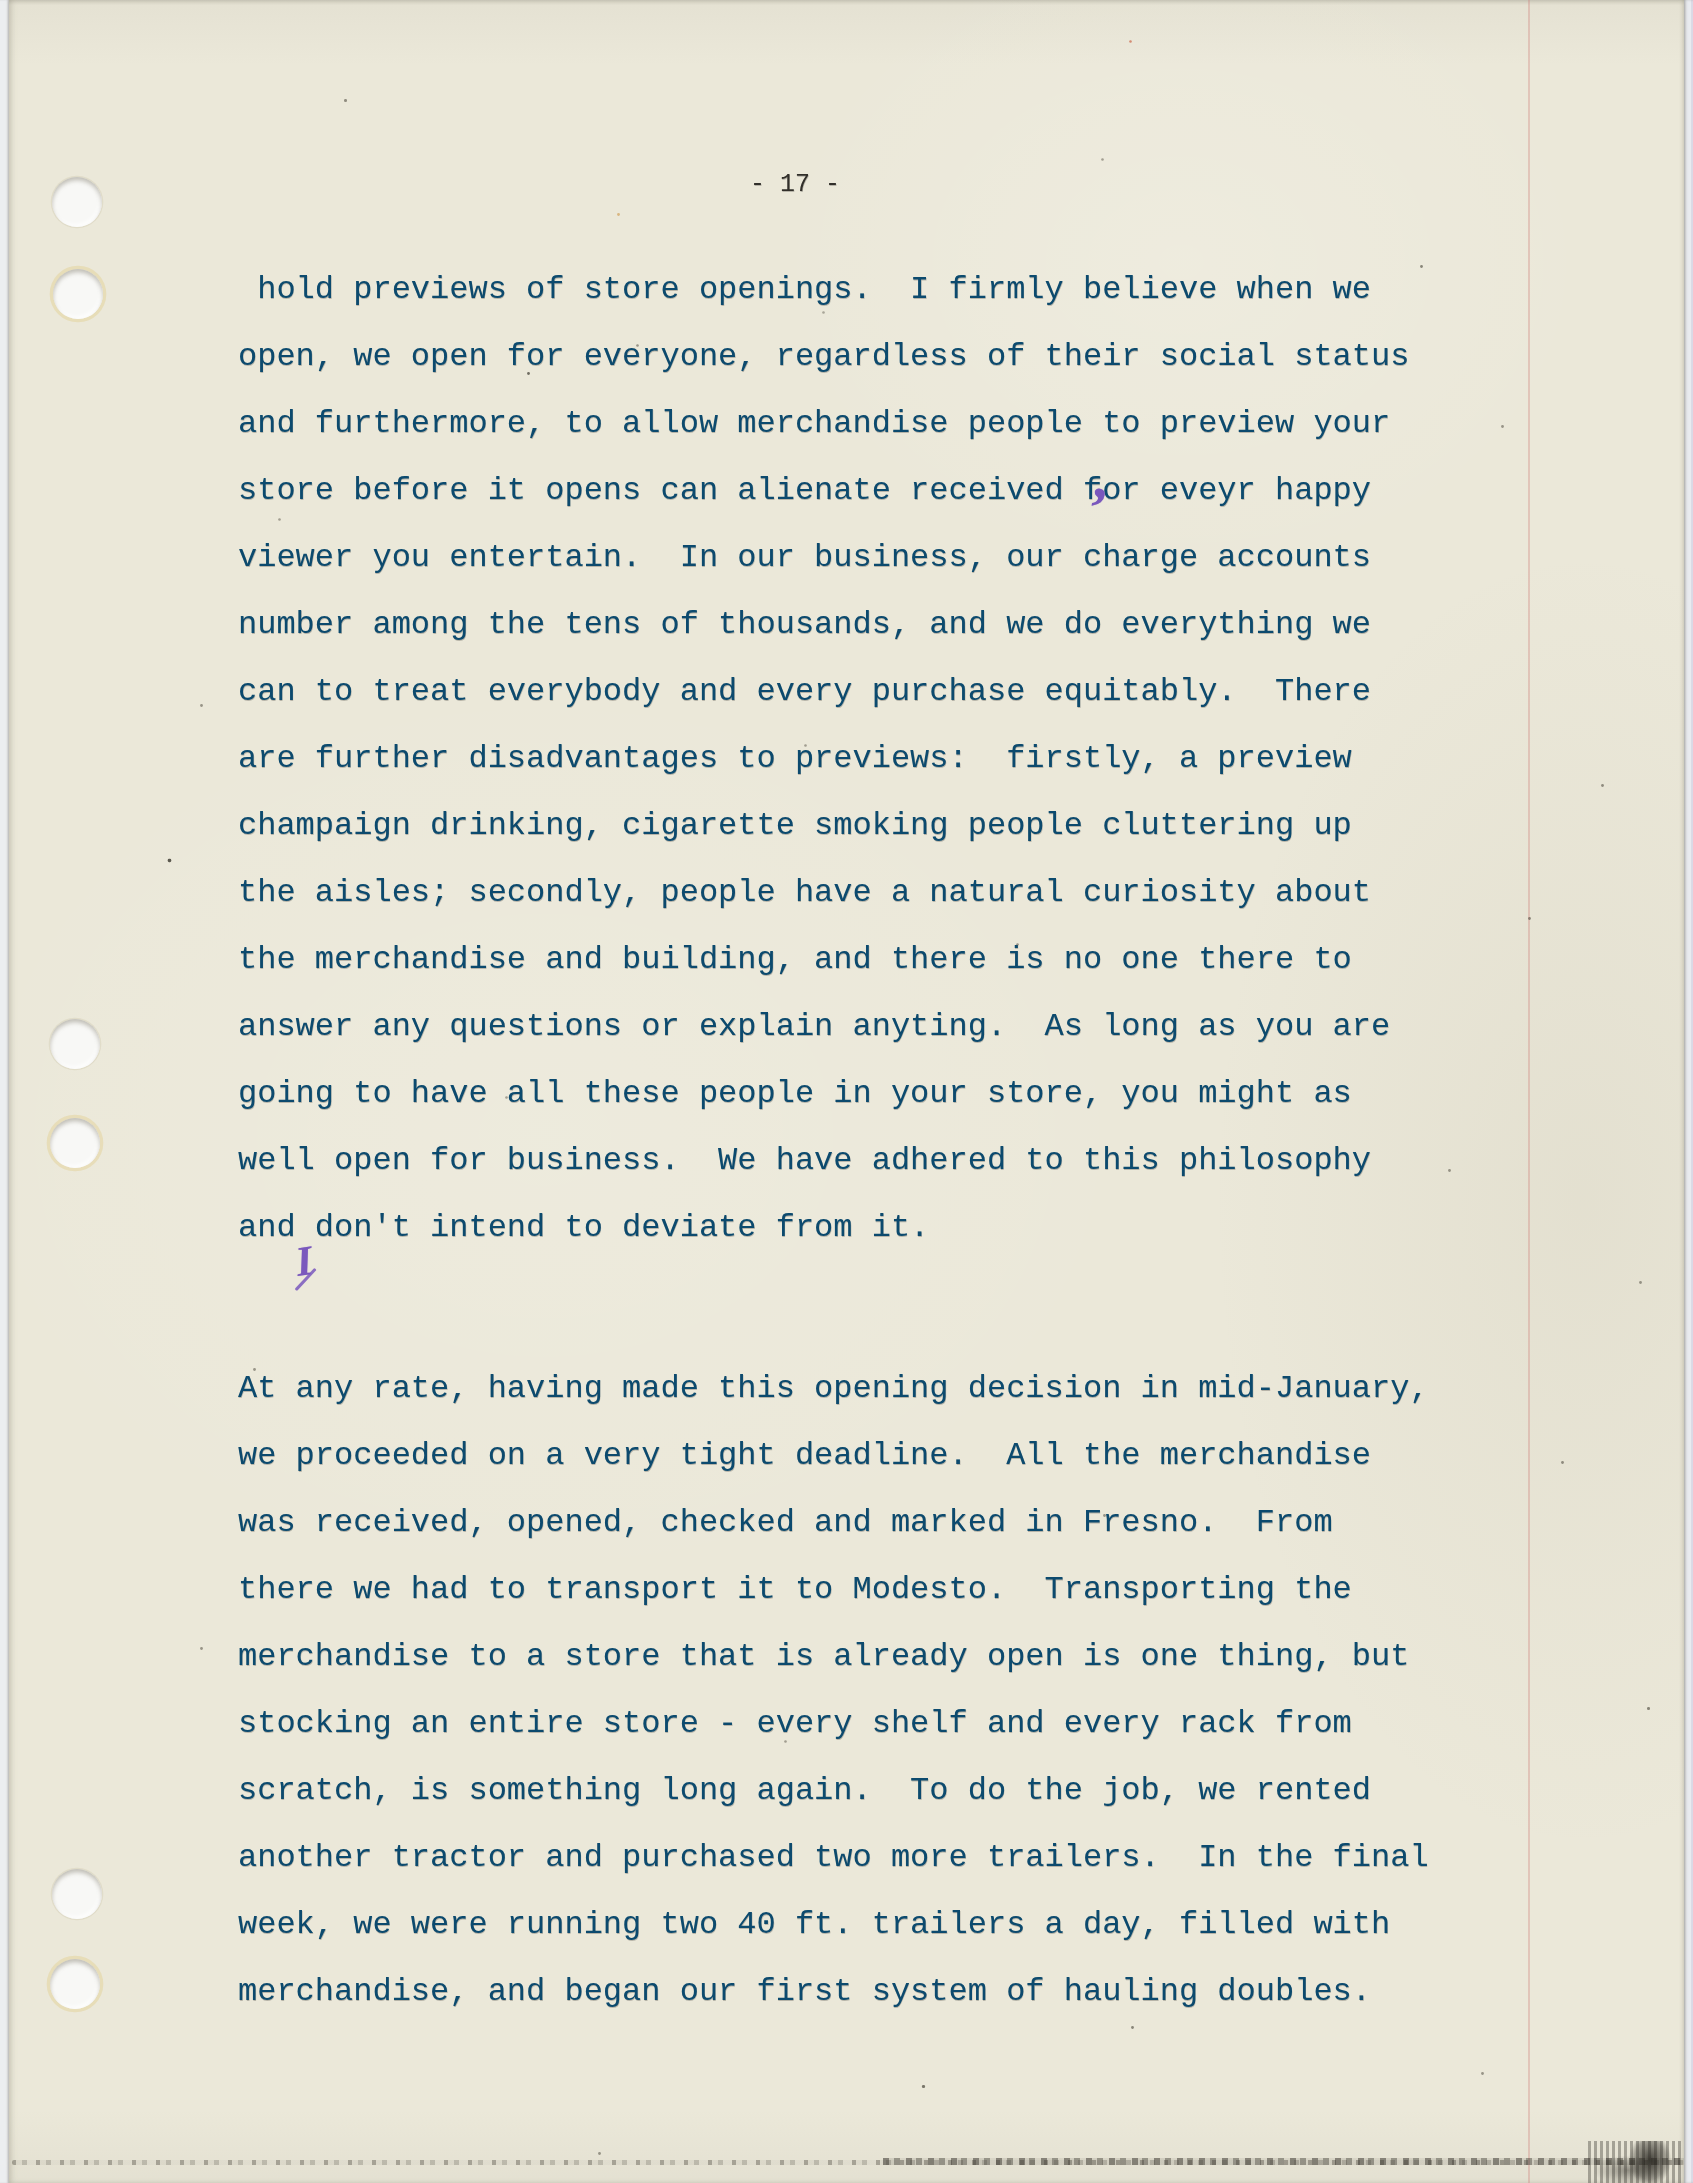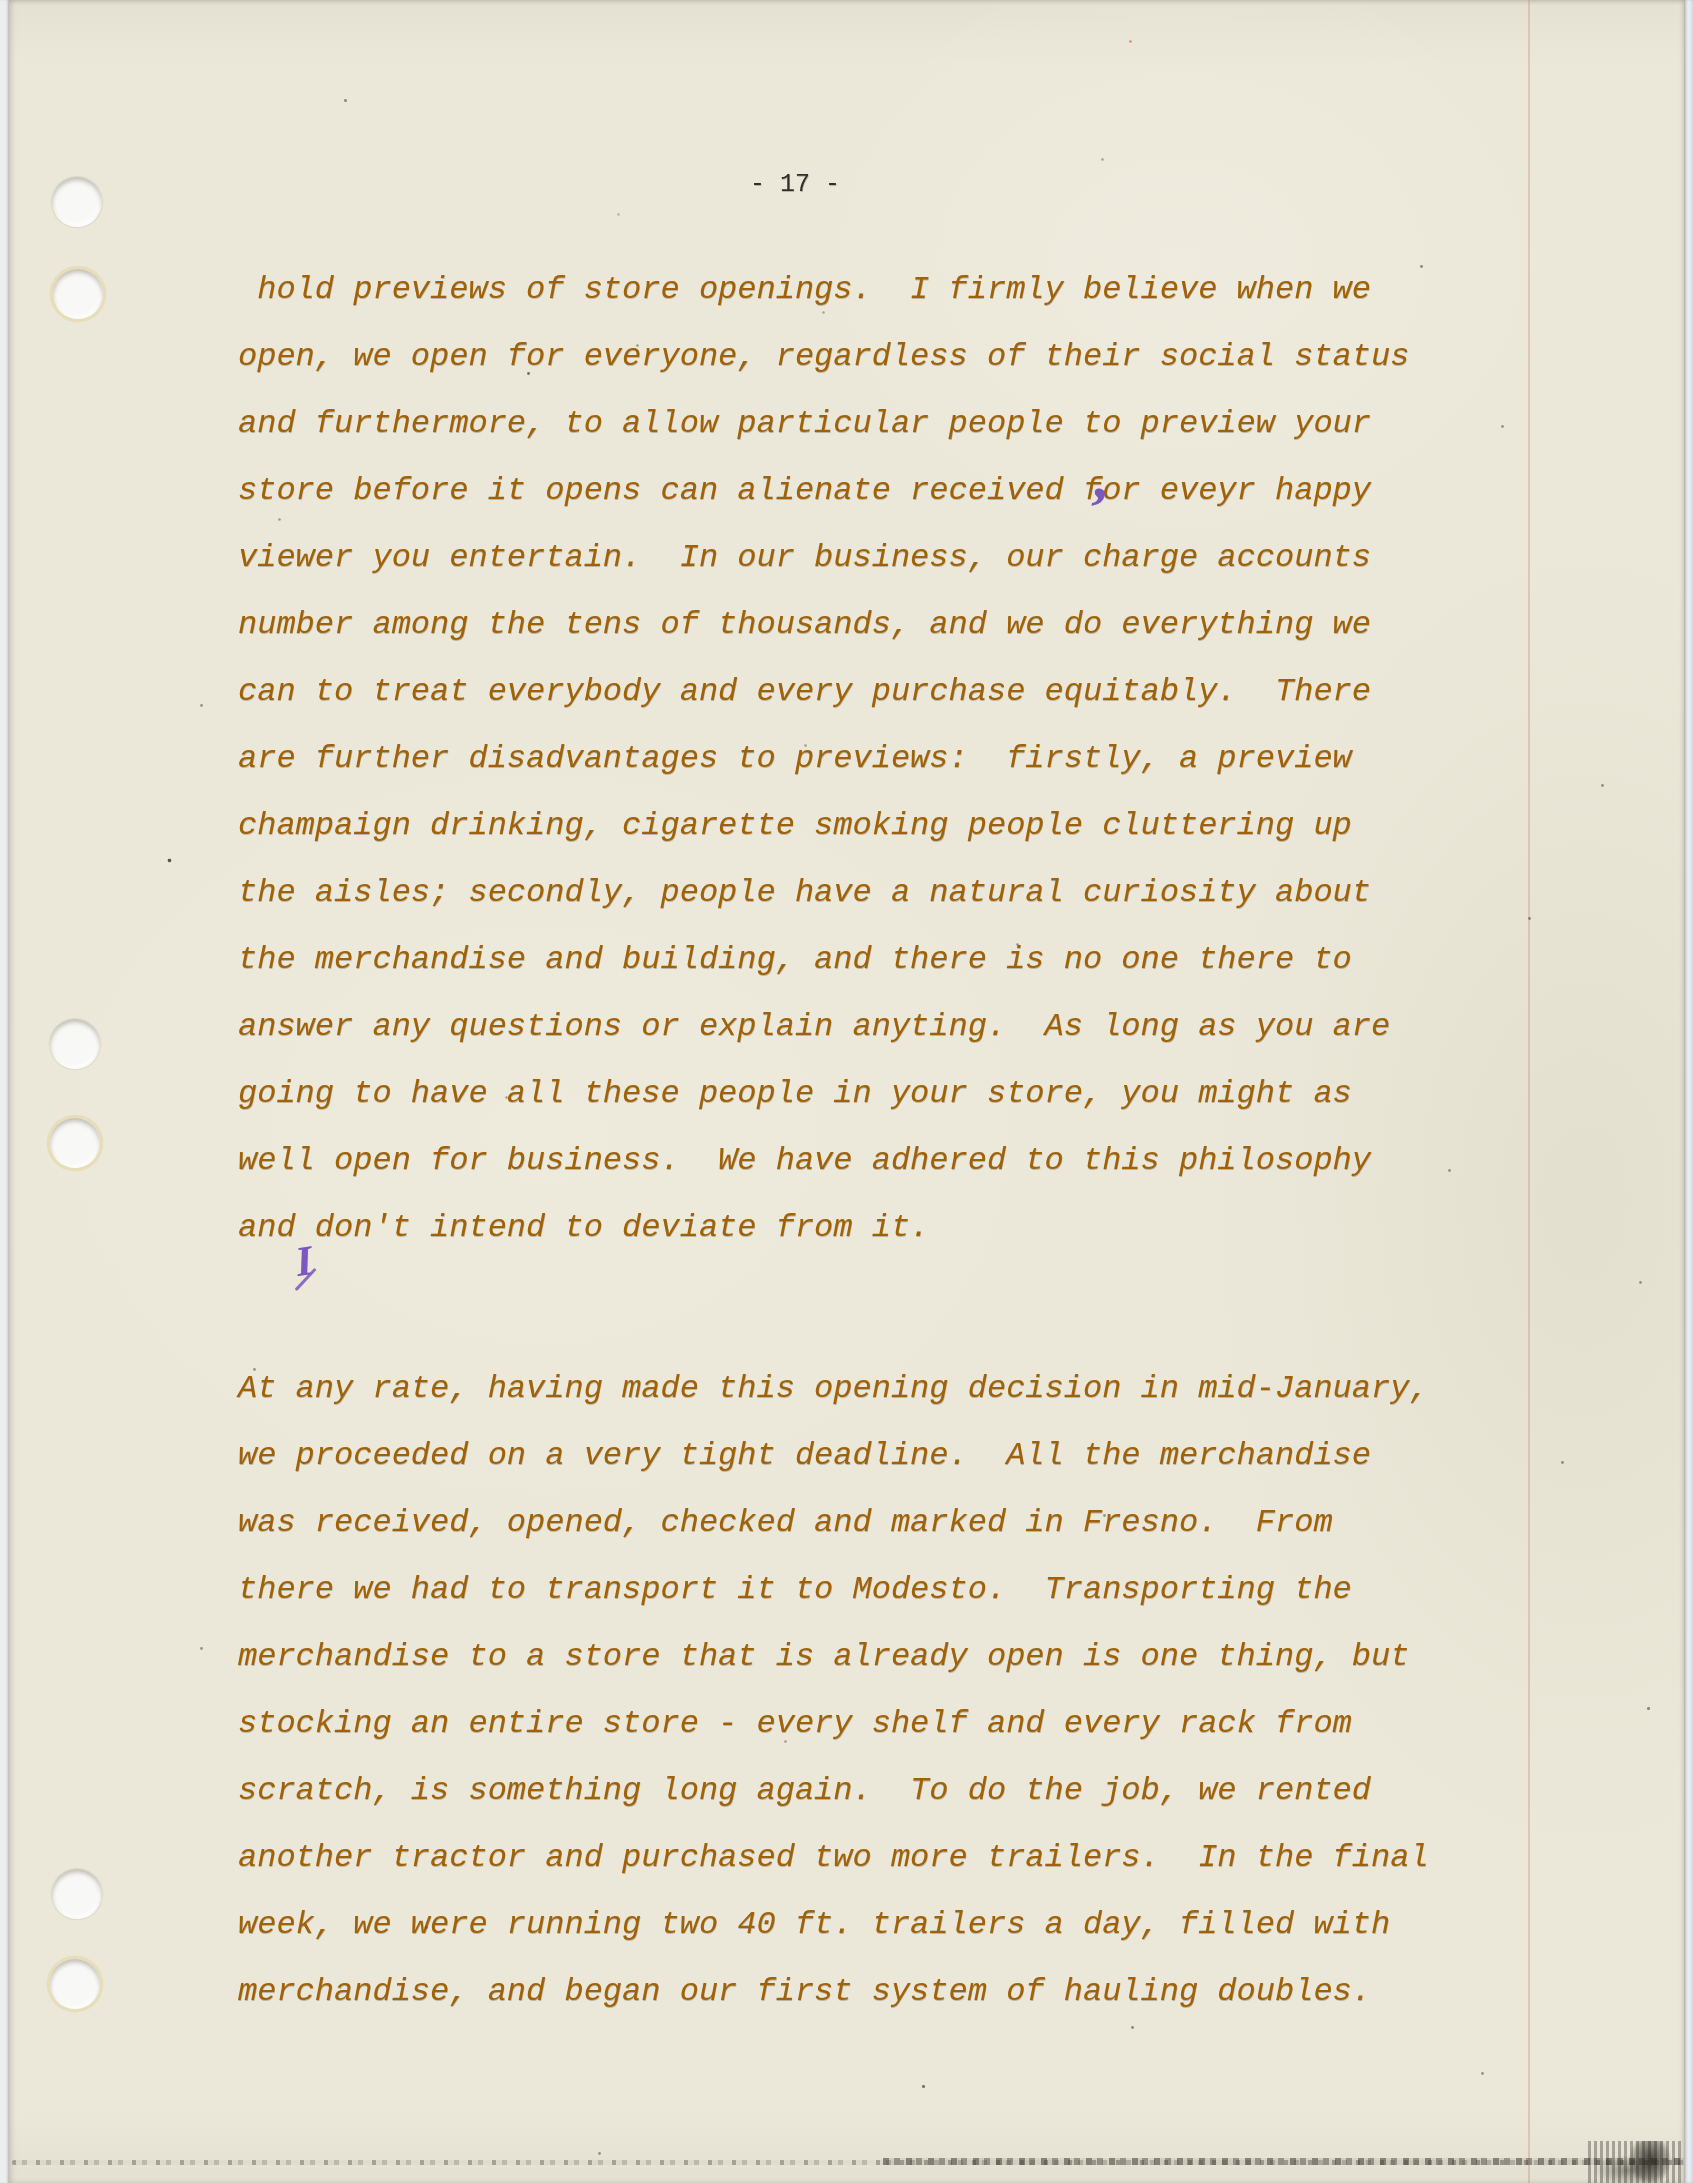--- a/index.html
+++ b/index.html
@@ -45,23 +45,22 @@
     box-shadow:inset 0 3.3px 4.6px rgba(120,115,98,.42),
                inset -2px -2.7px 4px rgba(255,255,255,.85),
                0 0 0 1.3px rgba(175,165,130,.18);
   }
   .hole.halo{box-shadow:inset 0 3.3px 4.6px rgba(120,115,98,.42),
                inset -2px -2.7px 4px rgba(255,255,255,.85),
                0 0 0 3.3px rgba(222,196,110,.30);}
   
   .typed{
     position:absolute;left:238px;
-    color:#a16207;font-size:32px;
+    color:#0c4a6e;font-size:32px;
     text-shadow:0.4px 0.6px 0 rgba(49,47,42,.28);
-    font-style:italic;
   }
   .typed .tline{height:67px;line-height:67px;white-space:pre;}
   .page-number{
     position:absolute;left:750px;top:165px;
     color:#312f2a;font-size:25px;line-height:40px;white-space:pre;
     text-shadow:0.4px 0.6px 0 rgba(49,47,42,.28);
   }
   
   .ann{color:#7a58bd;font-family:"Liberation Serif","DejaVu Serif",serif;font-style:italic;font-weight:bold;position:absolute;}
   .ins-comma{left:1097px;top:448px;font-size:60px;line-height:60px;transform:rotate(8deg);text-shadow:0 0 0.7px rgba(122,88,189,.6);}
@@ -128,21 +127,21 @@
   <div class="hole" style="left:50px;top:1019px;"></div>
   <div class="hole halo" style="left:50px;top:1118px;"></div>
   <div class="hole" style="left:52px;top:1869px;"></div>
   <div class="hole halo" style="left:50px;top:1959px;"></div>
 
   <div class="page-number">- 17 -</div>
 
   <div class="typed" style="top:256px;">
       <div class="tline"> hold previews of store openings.  I firmly believe when we</div>
       <div class="tline">open, we open for everyone, regardless of their social status</div>
-      <div class="tline">and furthermore, to allow particular people to preview your</div>
+      <div class="tline">and furthermore, to allow merchandise people to preview your</div>
       <div class="tline">store before it opens can alienate received for eveyr happy</div>
       <div class="tline">viewer you entertain.  In our business, our charge accounts</div>
       <div class="tline">number among the tens of thousands, and we do everything we</div>
       <div class="tline">can to treat everybody and every purchase equitably.  There</div>
       <div class="tline">are further disadvantages to previews:  firstly, a preview</div>
       <div class="tline">champaign drinking, cigarette smoking people cluttering up</div>
       <div class="tline">the aisles; secondly, people have a natural curiosity about</div>
       <div class="tline">the merchandise and building, and there is no one there to</div>
       <div class="tline">answer any questions or explain anyting.  As long as you are</div>
       <div class="tline">going to have all these people in your store, you might as</div>

